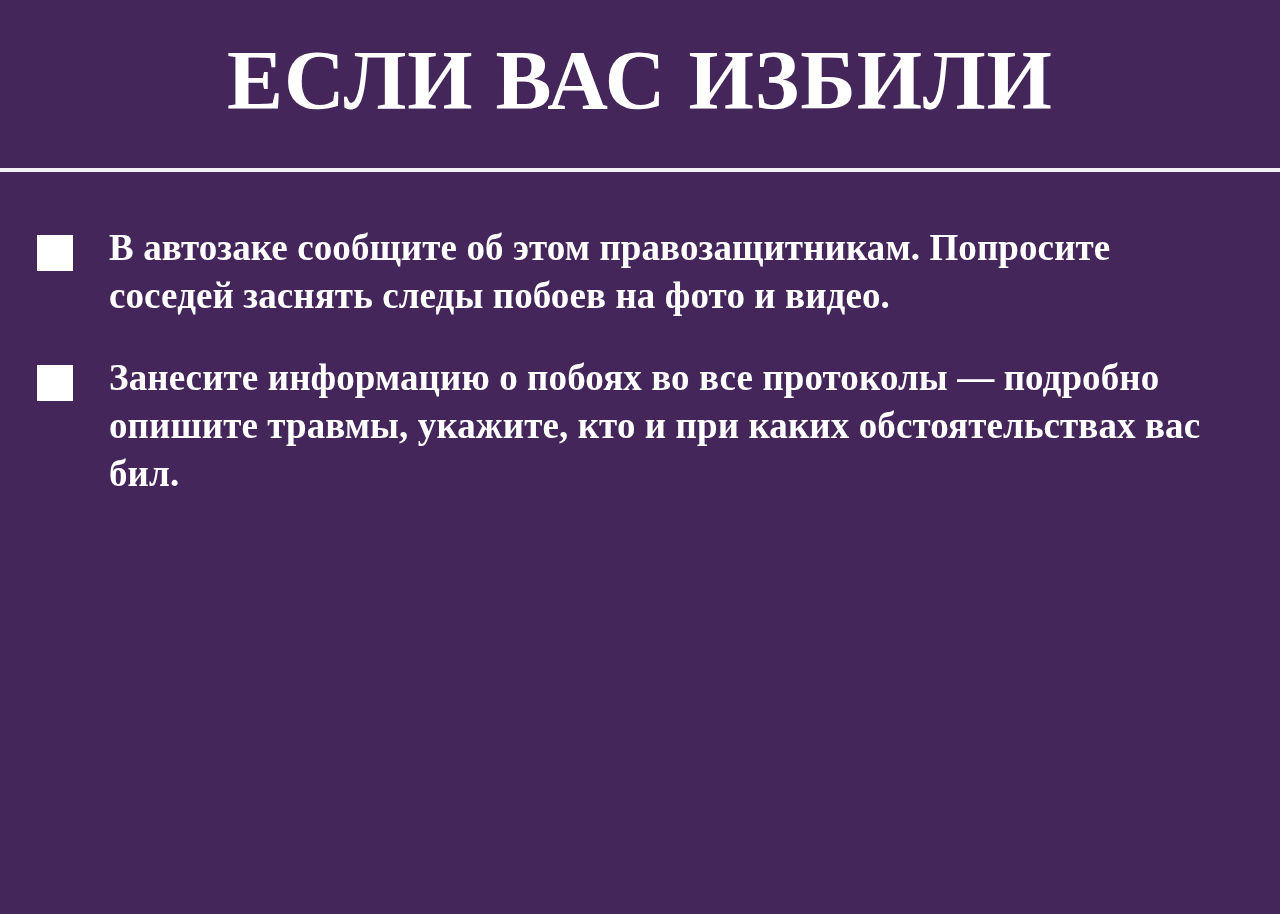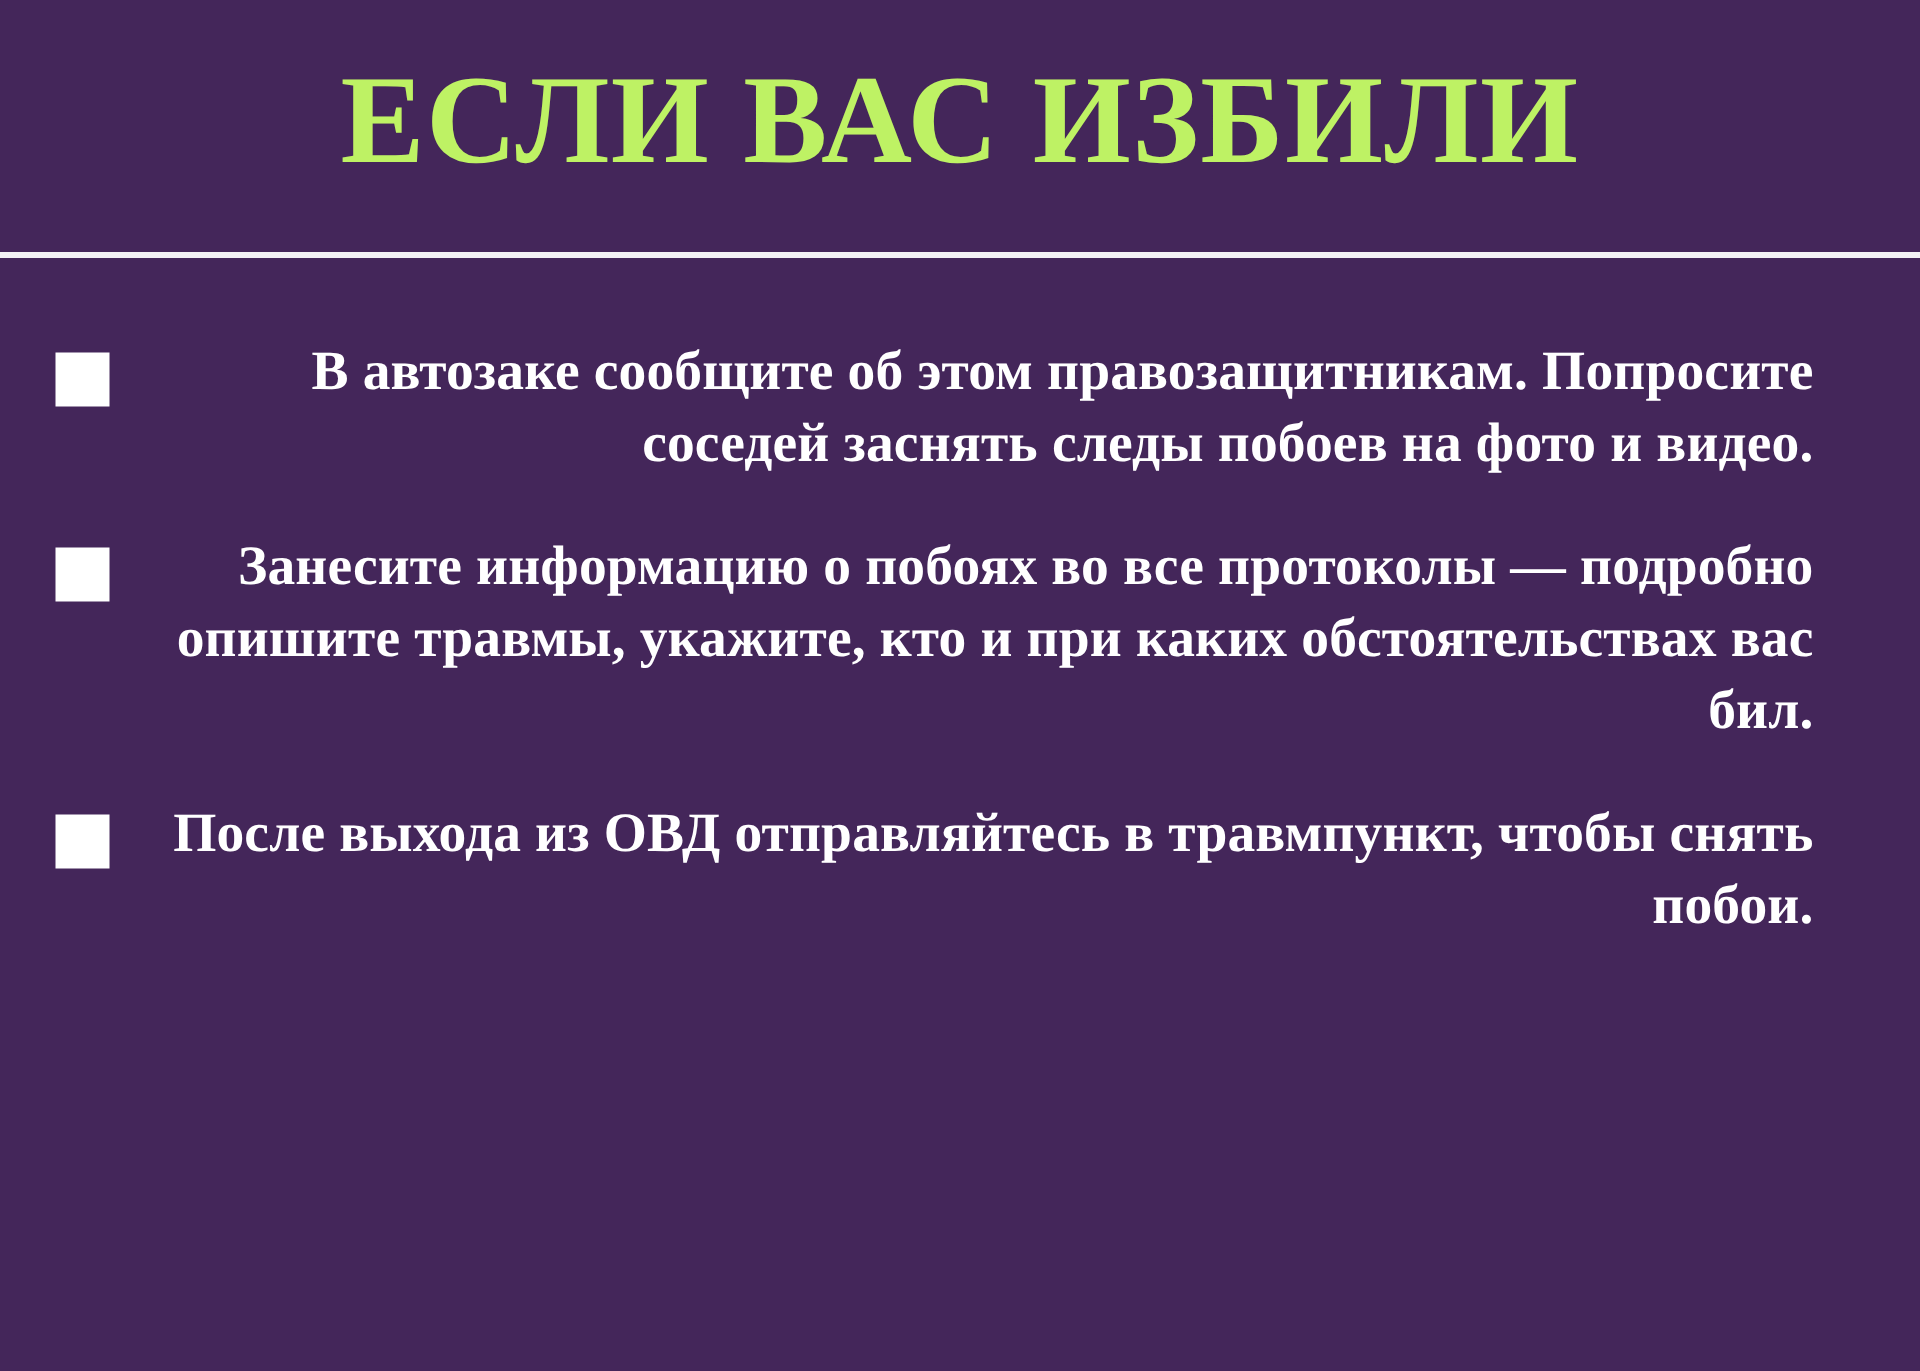--- a/index.html
+++ b/index.html
@@ -33,21 +33,21 @@
     flex: 0 0 168px;
     display: flex;
     align-items: center;
     justify-content: center;
     background: #44265a;
   }
 
   .poster-title {
     margin: 0;
     padding: 0 20px 6px 20px;
-    color: #bef264;
+    color: #ffffff;
     font-family: "Liberation Serif", "DejaVu Serif", serif;
     font-weight: 700;
     font-size: 84px;
     line-height: 1;
     letter-spacing: 1px;
     text-align: center;
     white-space: nowrap;
   }
 
   
@@ -56,21 +56,20 @@
     height: 4px;
     width: 100%;
     background: #f3f1f4;
   }
 
   
   .body {
     flex: 1 1 auto;
     padding: 52px 60px 0 37px;
     box-sizing: border-box;
-    text-align: right;
   }
 
   .tips-list {
     list-style: none;
     margin: 0;
     padding: 0;
   }
 
   .tip-item {
     display: flex;
@@ -119,21 +118,17 @@
         <span class="bullet-square"></span>
         <span class="tip-text">В автозаке сообщите об этом правозащитникам. Попросите соседей заснять следы побоев на фото и видео.</span>
       </li>
 
 
       <li class="tip-item">
         <span class="bullet-square"></span>
         <span class="tip-text">Занесите информацию о побоях во все протоколы — подробно опишите травмы, укажите, кто и при каких обстоятельствах вас бил.</span>
       </li>
 
-      <li class="tip-item">
-        <span class="bullet-square"></span>
-        <span class="tip-text">После выхода из ОВД отправляйтесь в травмпункт, чтобы снять побои.</span>
-      </li>
 
     </ul>
   </main>
 
 </div>
 
 </body></html>

